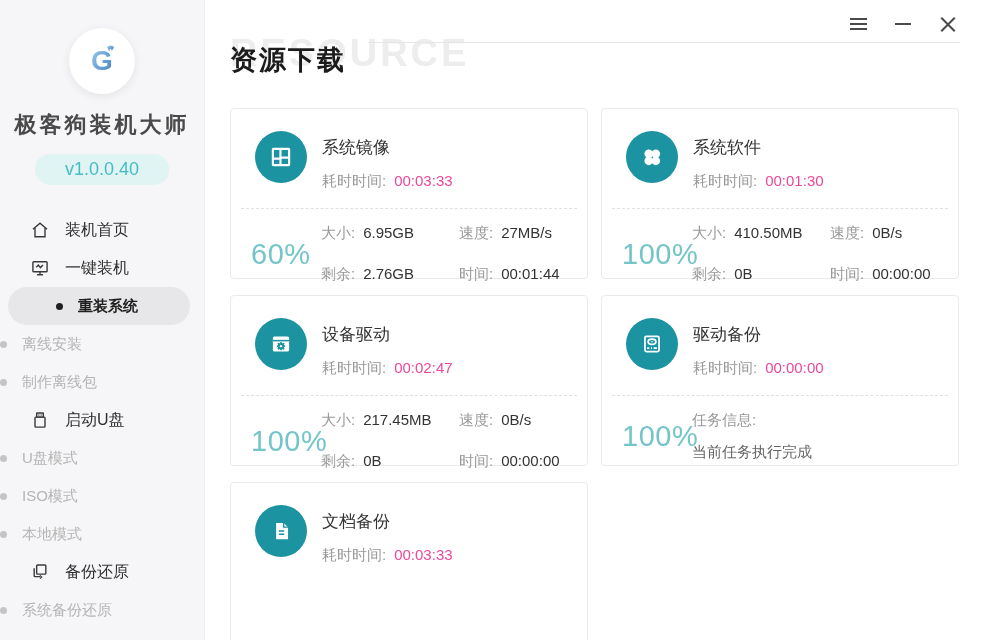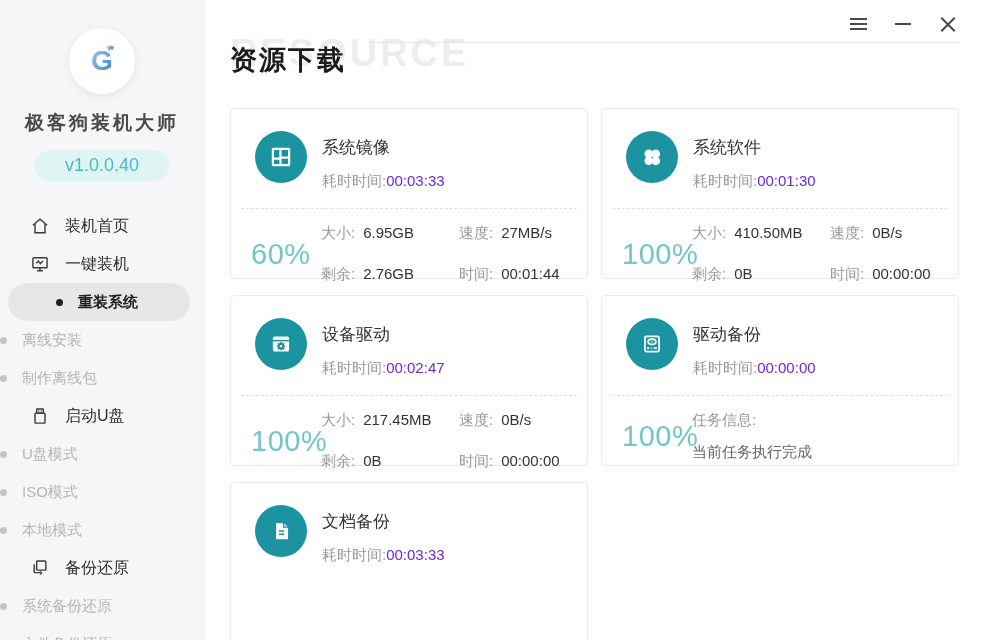--- a/index.html
+++ b/index.html
@@ -18,21 +18,21 @@
     border-right: 1px solid #efefef;
   }
   .brand { text-align: center; padding-top: 28px; }
   .logo-circle {
     width: 66px; height: 66px; border-radius: 50%;
     background: #ffffff; margin: 0 auto;
     box-shadow: 0 2px 10px rgba(0,0,0,0.08);
     display: flex; align-items: center; justify-content: center;
   }
   .app-name {
-    margin-top: 16px; font-size: 19px; color: #4a4a4a;
+    margin-top: 16px; font-size: 22px; color: #4a4a4a;
     font-weight: 600; letter-spacing: 3px;
   }
   .version-pill {
     display: inline-block; margin-top: 14px;
     background: #e0f4f4; color: #45bdc2;
     font-size: 18px; padding: 5px 30px; border-radius: 15px;
   }
   .nav { margin-top: 26px; }
   .nav-item {
     height: 38px; display: flex; align-items: center;
@@ -93,21 +93,21 @@
     border: 1px solid #eaeaea; border-radius: 4px; background: #fff;
   }
   .card-head { display: flex; padding: 22px 20px 0 24px; }
   .icon-circle {
     width: 52px; height: 52px; border-radius: 50%; background: #1b93a0;
     display: flex; align-items: center; justify-content: center; flex-shrink: 0;
   }
   .head-text { margin-left: 15px; }
   .card-title { font-size: 17px; color: #333; margin-top: 5px; font-weight: 500; }
   .elapsed { margin-top: 13px; font-size: 15px; color: #999; }
-  .elapsed .val { color: #6d28d9; }
+  .elapsed .val { color: #ec4899; margin-left: 8px; }
   .card-divider { border-top: 1px dashed #e0e0e0; margin: 17px 10px 0 10px; }
   .card-body { display: flex; align-items: center; padding: 15px 14px 0 20px; }
   .percent {
     width: 70px; flex-shrink: 0; font-size: 29px; color: #74c5c9; letter-spacing: 0.5px;
   }
   .stats {
     display: grid; grid-template-columns: 138px auto; row-gap: 22px; font-size: 15px;
   }
   .stat .lbl { color: #999; }
   .stat .val { color: #333; margin-left: 8px; }

